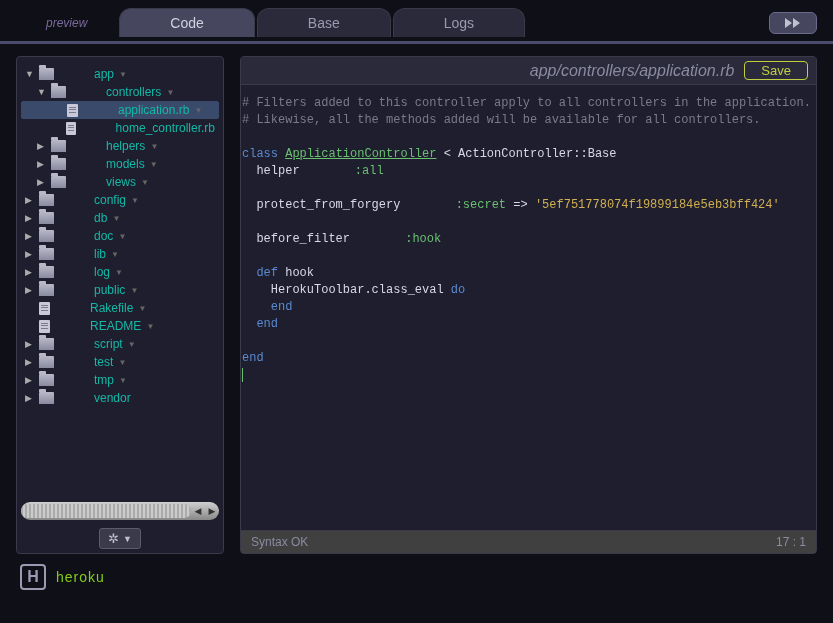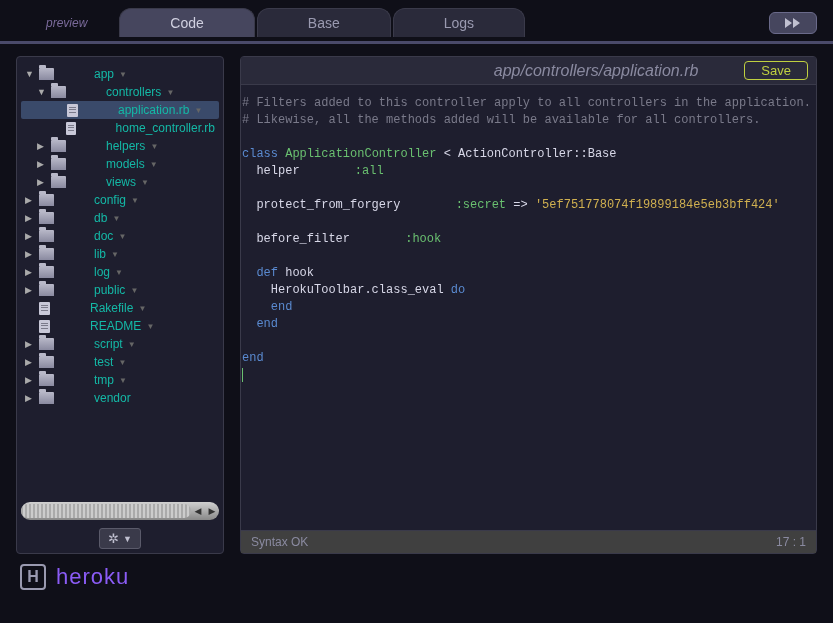--- a/index.html
+++ b/index.html
@@ -148,35 +148,34 @@
 }
 .breadcrumb { color: #8a8aa0; font-size: 16px; font-style: italic; }
 .save-btn {
   background: transparent;
   border: 1.5px solid #c0d040;
   color: #c0d040;
   padding: 1px 16px;
   border-radius: 4px;
   font-size: 13px;
   cursor: pointer;
-  margin-left: 36px;
 }
 .code {
   flex: 1;
   padding: 10px 1px;
   font-family: Monaco, "Courier New", monospace;
   font-size: 12px;
   line-height: 17px;
   white-space: pre;
   color: #d8d8e8;
   overflow: hidden;
 }
 .c-comment { color: #7a7a8a; }
 .c-keyword { color: #5a8ad0; }
-.c-classname { color: #6ac070; }
+.c-classname { color: #6ac070; text-decoration: underline; }
 .c-string { color: #d0b050; }
 .c-symbol { color: #6ac070; margin-left: 48px; }
 .cursor {
   display: inline-block; width: 1px; height: 14px;
   background: #6ac070; vertical-align: middle;
 }
 .status {
   display: flex; justify-content: space-between;
   padding: 4px 10px;
   background: #404040;
@@ -188,21 +187,21 @@
   padding: 10px 20px;
   gap: 10px;
 }
 .logo-box {
   width: 26px; height: 26px;
   border: 2px solid #9a9ab0;
   border-radius: 4px;
   display: flex; align-items: center; justify-content: center;
   color: #9a9ab0; font-size: 16px; font-weight: bold;
 }
-.logo-text { color: #8b5cf6; font-size: 22px; letter-spacing: 1px; }
+.logo-text { color: #84cc16; font-size: 14px; letter-spacing: 1px; }
 .footer-right {
   margin-left: auto; color: #9a9ab0; font-size: 13px;
 }
 .footer-right span { cursor: pointer; }
 </style>
 </head>
 <body>
 
 <div class="tabs">
   <div class="preview-link">preview</div>

